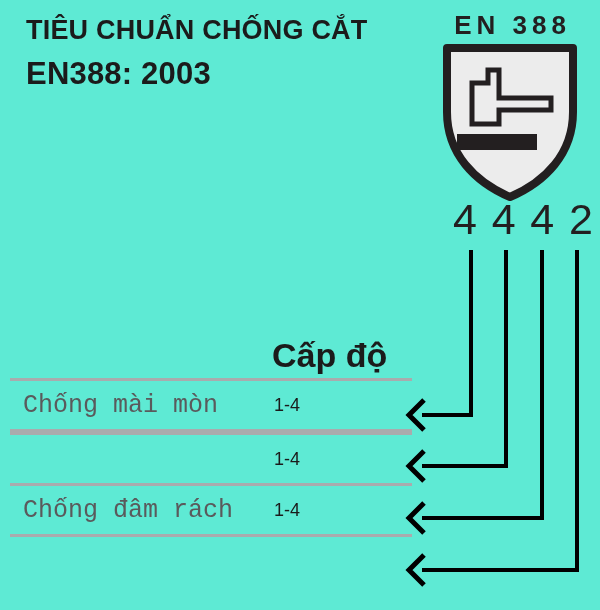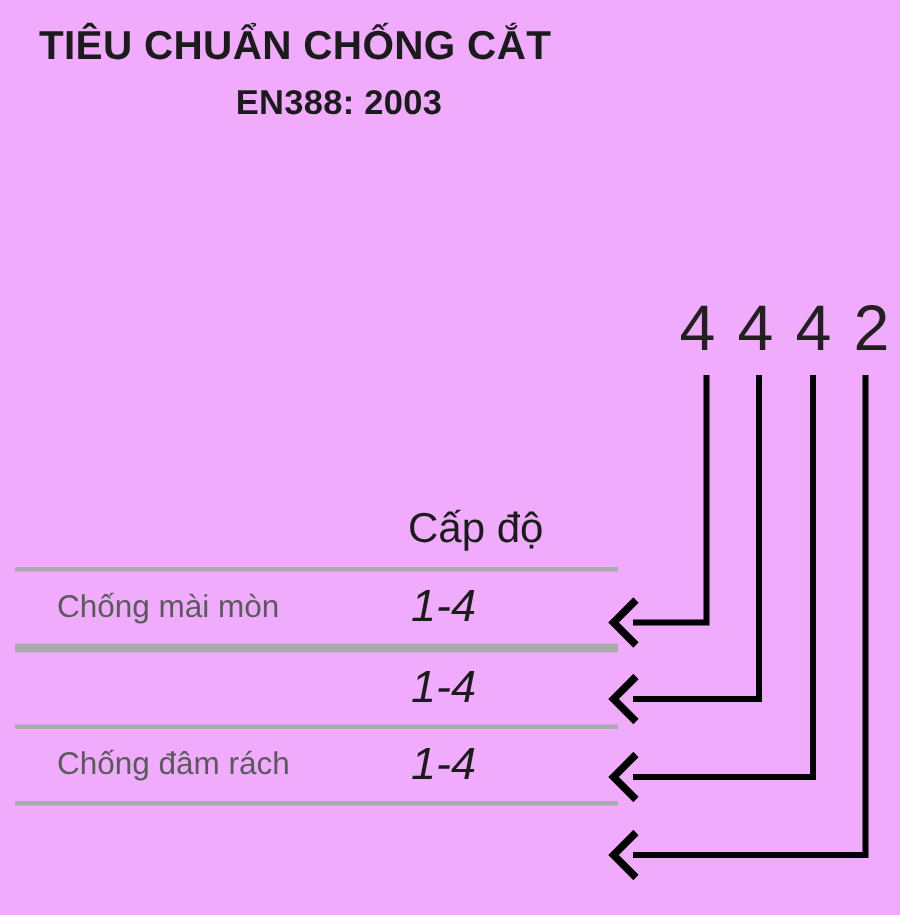--- a/index.html
+++ b/index.html
@@ -10,47 +10,46 @@
     width: 600px;
     height: 610px;
     background: #ececec;
     font-family: "Liberation Sans", sans-serif;
     overflow: hidden;
   }
   #root {
     position: relative;
     width: 600px;
     height: 610px;
-    background: #f0abfc;
+    background: #5eead4;
   }
 
   
   #title-block {
     position: absolute;
     left: 26px;
     top: 14px;
     width: 400px;
   }
   #title-line1 {
     font-size: 27px;
     font-weight: 700;
     color: #1b1b1b;
     letter-spacing: 0.2px;
     line-height: 1.25;
     white-space: nowrap;
   }
   #title-line2 {
-    font-size: 23px;
+    font-size: 31px;
     font-weight: 700;
     color: #1b1b1b;
     letter-spacing: 0.2px;
     line-height: 1.3;
     margin-top: 6px;
     white-space: nowrap;
-    text-align: center;
   }
 
   
   #logo-block {
     position: absolute;
     left: 436px;
     top: 8px;
     width: 148px;
     height: 200px;
   }
@@ -106,66 +105,79 @@
     width: 402px;
   }
   #col-header {
     height: 42px;
     position: relative;
   }
   #col-header-label {
     position: absolute;
     left: 262px;
     top: 0px;
-    font-size: 28px;
-    font-weight: 400;
+    font-size: 34px;
+    font-weight: 700;
     color: #1b1b1b;
     white-space: nowrap;
   }
   .rule {
     height: 3px;
     background: #a9abad;
     width: 402px;
   }
   .trow {
     position: relative;
     height: 48px;
   }
   .trow-label {
     position: absolute;
-    left: 28px;
+    left: 13px;
     top: 50%;
     transform: translateY(-50%);
-    font-size: 21px;
+    font-size: 25px;
     color: #5a5a5c;
     white-space: nowrap;
     font-weight: 400;
+    font-family: Liberation Mono, monospace;
   }
   .trow-value {
     position: absolute;
     left: 264px;
     top: 50%;
     transform: translateY(-50%);
-    font-size: 30px;
+    font-size: 18px;
     color: #1b1b1b;
     font-weight: 400;
     white-space: nowrap;
-    font-style: italic;
   }
 </style>
 </head>
 <body>
 
 <div id="root">
 
   <div id="title-block">
     <div id="title-line1">TIÊU CHUẨN CHỐNG CẮT</div>
     <div id="title-line2">EN388: 2003</div>
   </div>
 
+  <div id="logo-block">
+    <div id="logo-caption">EN 388</div>
+    <svg id="shield-svg" width="138" height="160" viewBox="0 0 138 160">
+
+      <path d="M6 6 H132 V70 C132 112 104 140 69 155 C34 140 6 112 6 70 Z" fill="#ececec" stroke="#231f20" stroke-width="8" stroke-linejoin="round" stroke-linecap="round"></path>
+      <g>
+
+        <path d="M31 41 L47 41 L47 28 L58 28 L58 56 L110 56 L110 68 L58 68 L58 82 L31 82 Z" fill="#ececec" stroke="#231f20" stroke-width="5" stroke-linejoin="miter"></path>
+
+        <rect x="16" y="92" width="80" height="16" fill="#231f20"></rect>
+      </g>
+    </svg>
+  </div>
 
   <div id="digits-row">
     <span class="digit">4</span>
     <span class="digit">4</span>
     <span class="digit">4</span>
     <span class="digit">2</span>
   </div>
 
   <svg id="connectors" viewBox="0 0 600 610">
     <g fill="none" stroke="#000000" stroke-width="4" stroke-linecap="butt" stroke-linejoin="miter">

